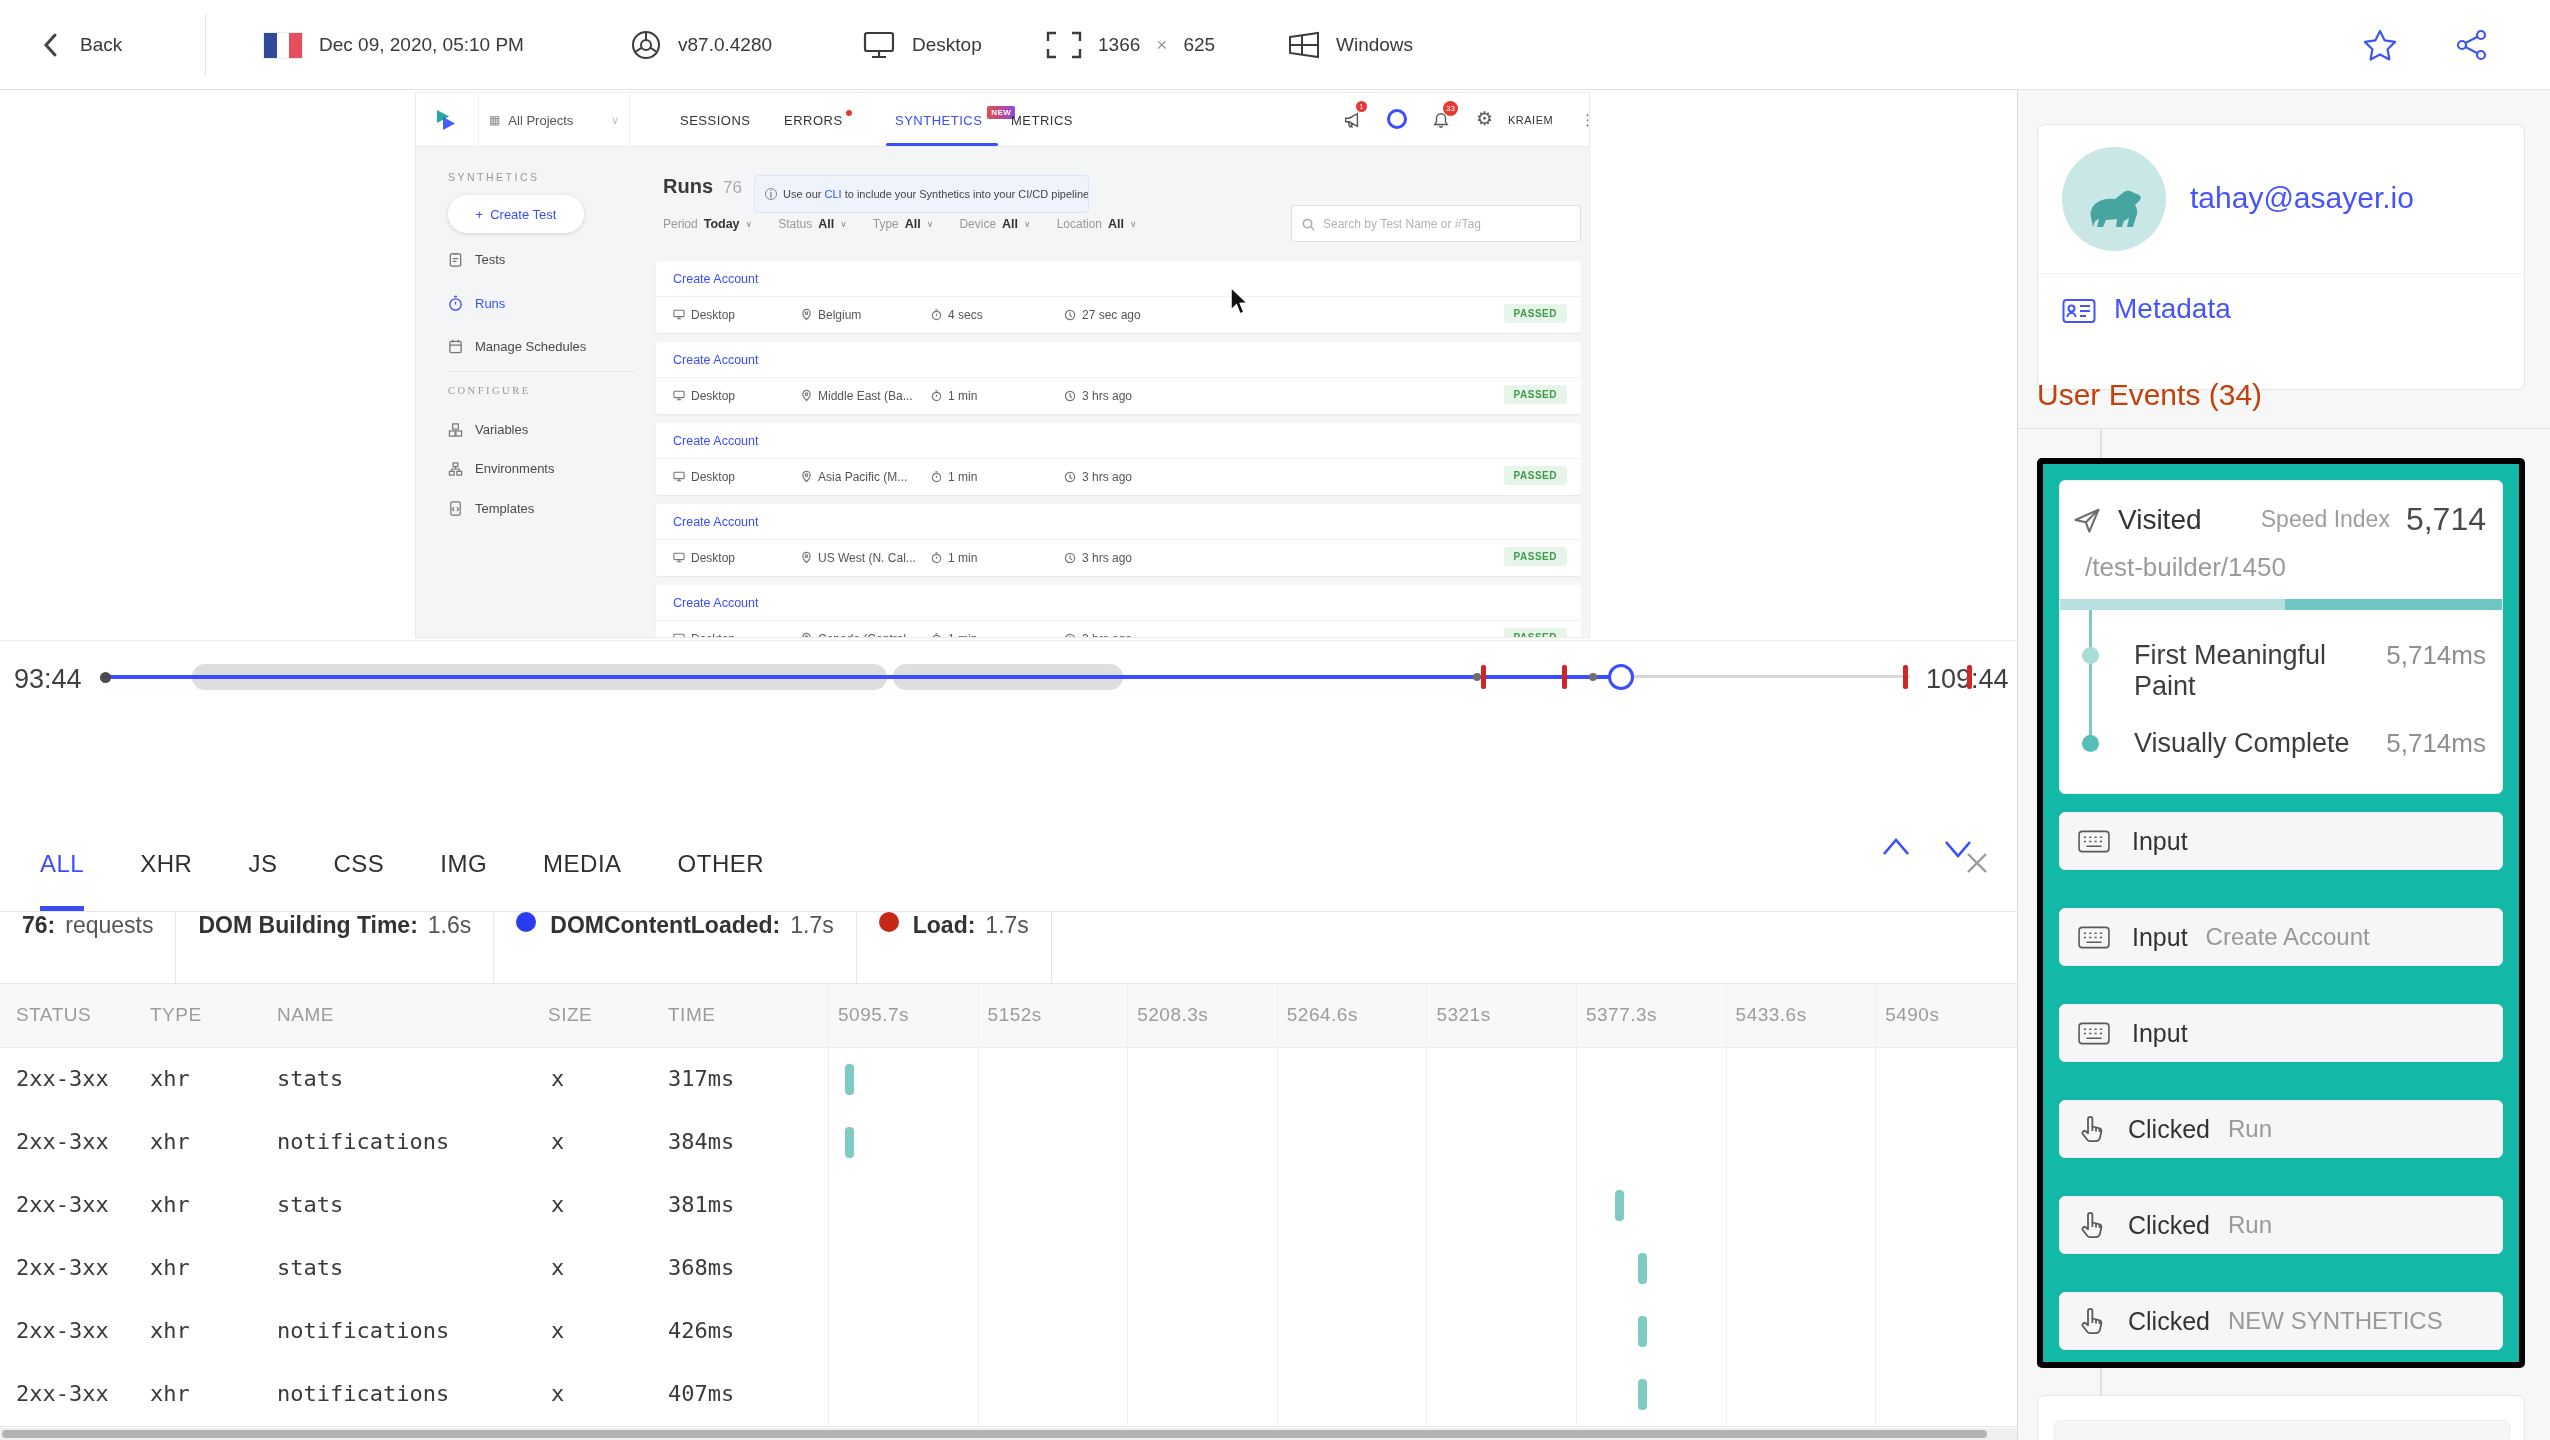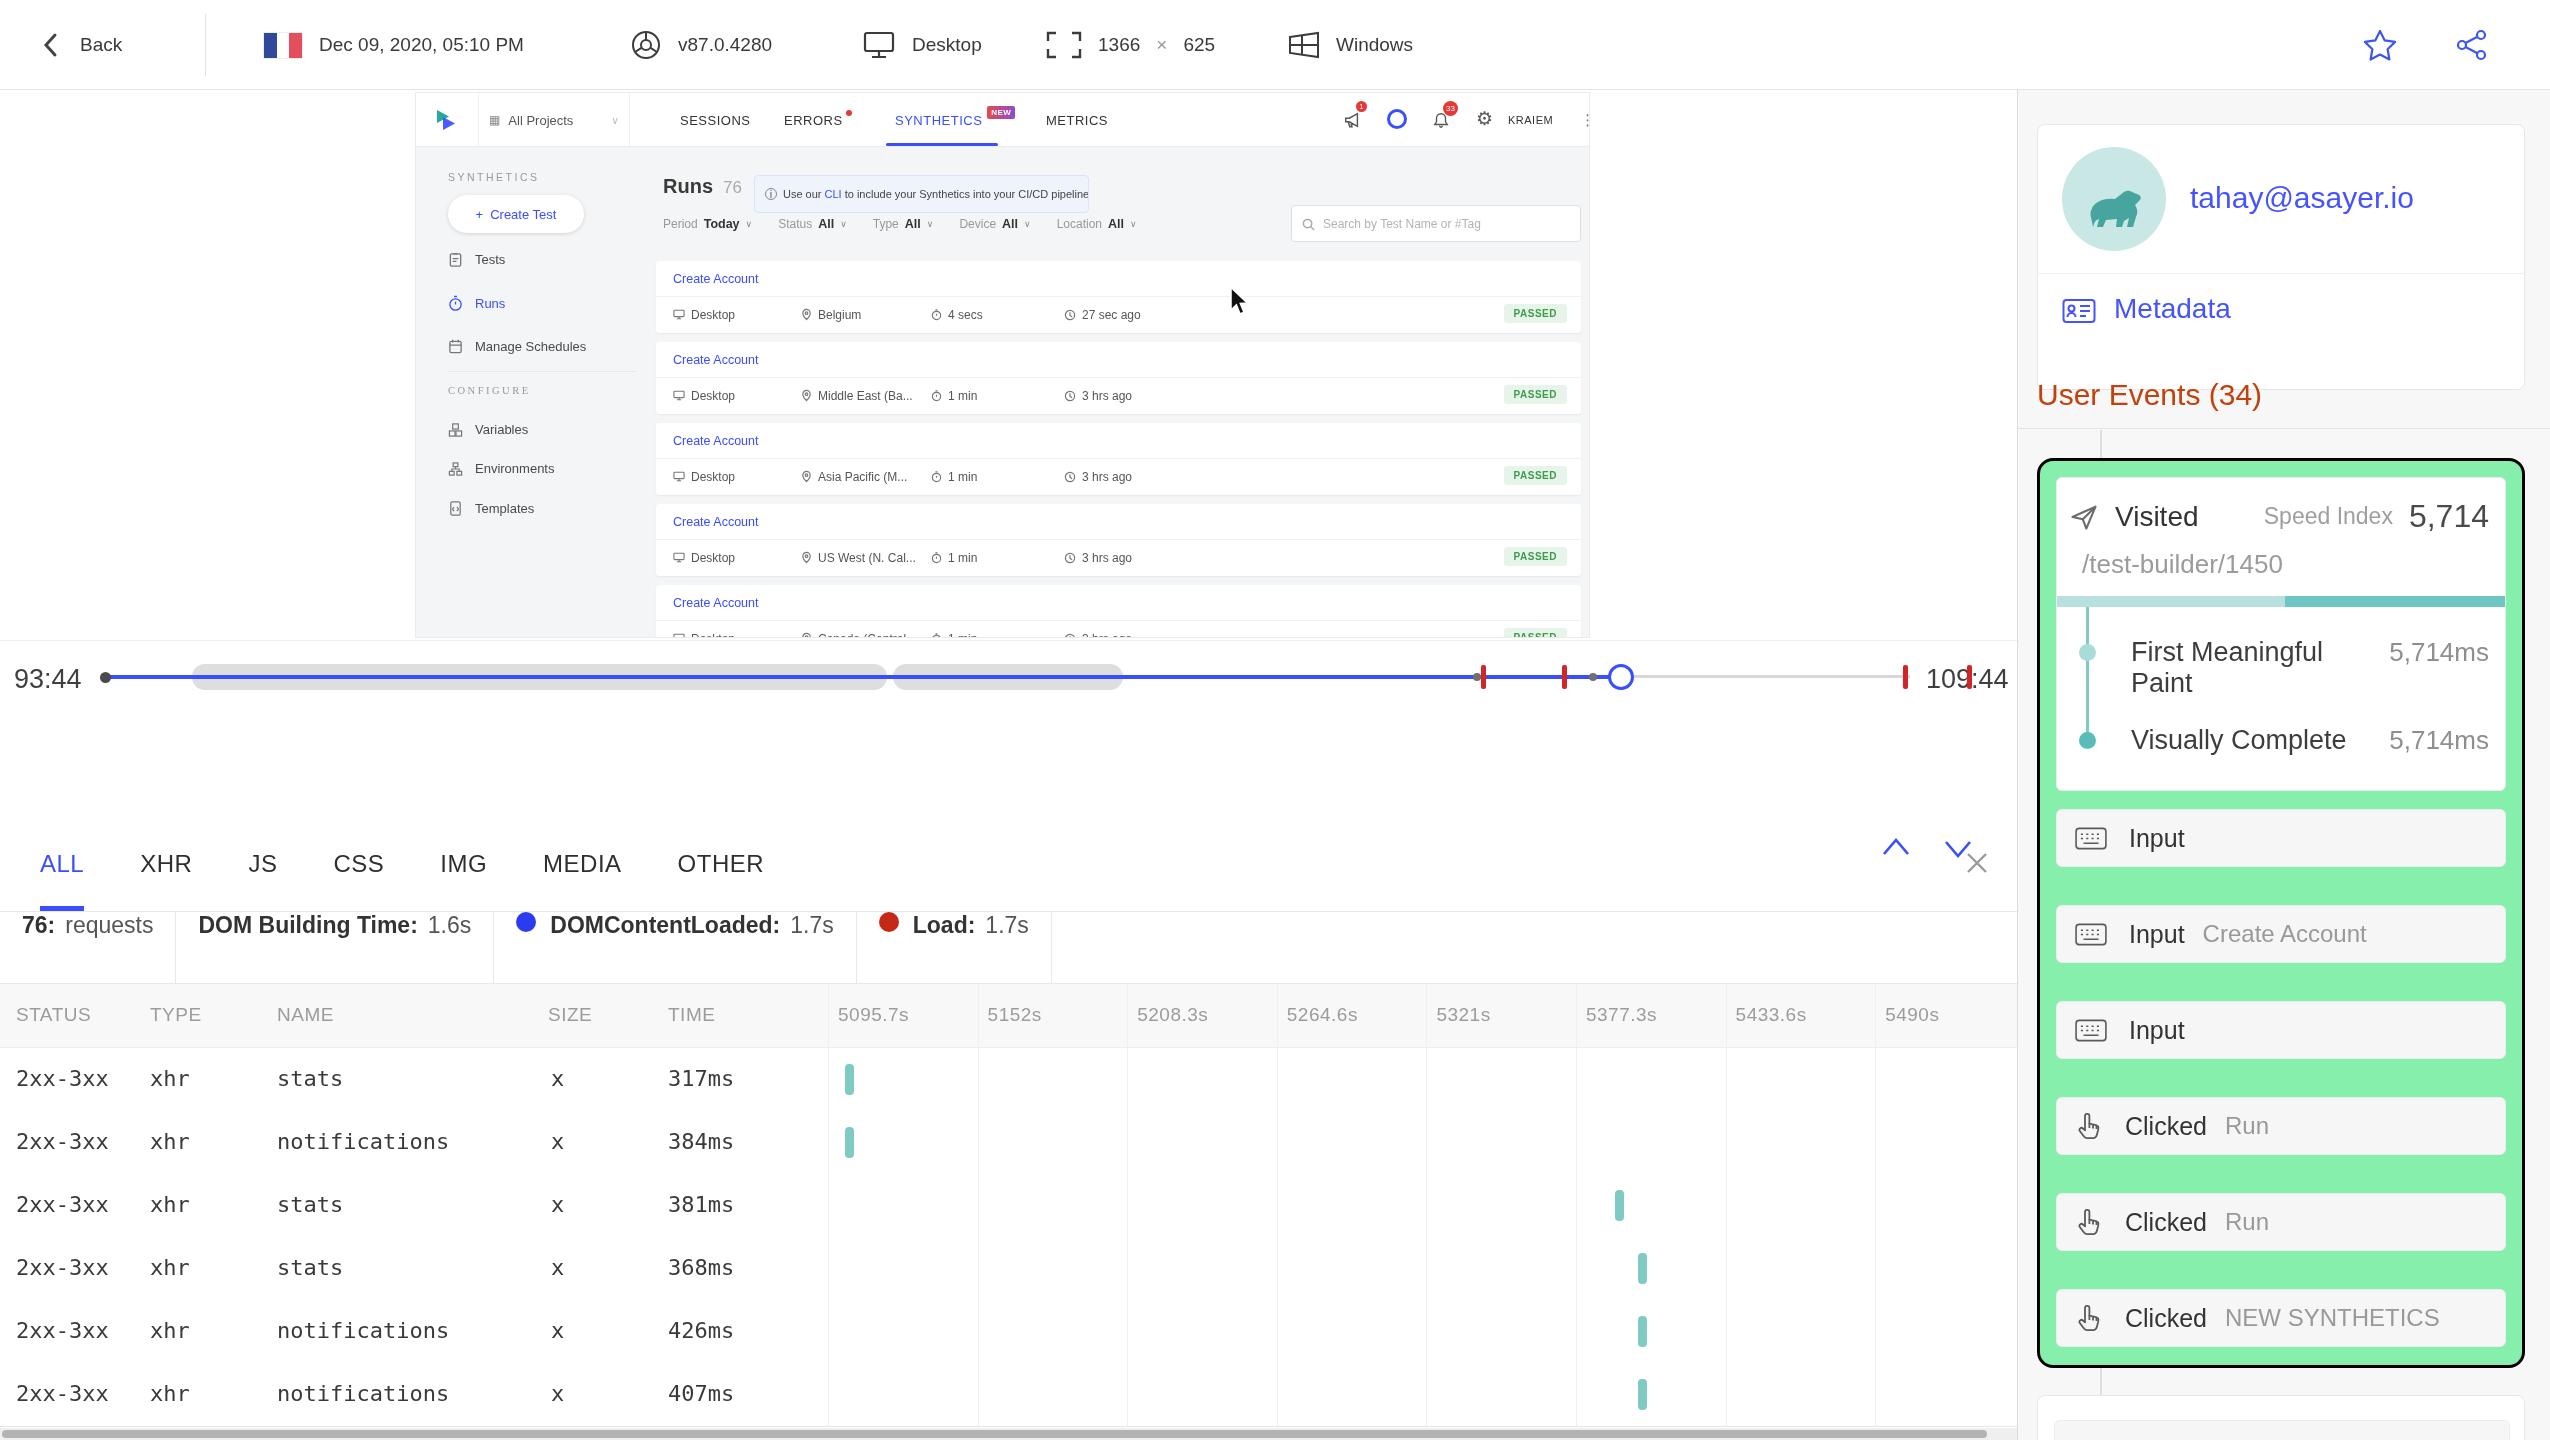--- a/index.html
+++ b/index.html
@@ -163,22 +163,22 @@
             border:1px solid #e7e7e7; border-radius:8px; }
   .avatar { position:absolute; left:24px; top:22px; width:104px; height:104px; border-radius:50%;
             background:#c9e7e5; display:flex; align-items:center; justify-content:center; }
   .u-email { position:absolute; left:152px; top:56px; font-size:30px; color:#4553ff; }
   .u-div { position:absolute; left:0; right:0; top:148px; height:1px; background:#efefef; }
   .u-meta { position:absolute; left:24px; top:168px; display:flex; align-items:center; gap:18px;
             font-size:28px; color:#4553ff; cursor:pointer; }
   .ue-title { position:absolute; left:19px; top:288px; font-size:30px; color:#c2410c; }
   .rsb-div { position:absolute; left:0; width:533px; top:338px; height:1px; background:#e3e3e3; }
   .conn { position:absolute; left:82px; width:2px; background:#dfdfdf; }
-  .big-card { position:absolute; left:19px; top:368px; width:488px; height:910px; background:#86efac;
-              border:3px solid #000000; border-radius:16px; overflow:hidden; }
+  .big-card { position:absolute; left:19px; top:368px; width:488px; height:910px; background:#14b8a6;
+              border:6px solid #000000; border-radius:5px; overflow:hidden; }
   .v-card { margin:16px 16px 18px 16px; height:314px; border:1px solid #ececec; border-radius:6px;
             background:#fff; overflow:hidden; cursor:pointer; }
   .v-head { display:flex; align-items:center; padding:20px 16px 0 12px; }
   .v-label { font-size:28px; color:#333; margin-left:16px; flex:1; }
   .v-si-label { font-size:23px; color:#9e9e9e; margin-right:16px; }
   .v-si-value { font-size:32px; color:#4a4a4a; }
   .v-url { margin:14px 0 0 25px; font-size:26px; color:#9b9b9b; }
   .v-bar { margin-top:16px; height:11px; display:flex; }
   .v-bar .s1 { width:51%; background:#b7e0de; } .v-bar .s2 { width:49%; background:#6ec6c2; }
   .v-metrics { position:relative; height:170px; }
@@ -298,21 +298,21 @@
           </div>
         <div class="a-nav" style="left:368px; position:absolute;">
           <span style="position:relative;">ERRORS</span>
             <span class="nav-dot"></span>
         </div>
         <div class="a-nav active" style="left:479px; position:absolute;">
           <span style="position:relative;">SYNTHETICS</span>
             <span class="new-badge">NEW</span>
         </div>
         <div class="syn-underline"></div>
-        <div class="a-nav" style="left:630px;">
+        <div class="a-nav" style="left:595px;">
             <span>METRICS</span>
           </div>
 
         <span class="a-ico" style="left:927px;">
           <svg width="18" height="18" viewBox="0 0 20 20" fill="none" stroke="#555" stroke-width="1.6">
               <path d="M3 8 h4 l9-5 v14 l-9-5 H3 Z M6 12.5 l1.5 5 h2.5 l-1.5-5"></path>
             </svg>
         </span>
         <span class="a-badge" style="left:940px; top:8px; width:11px; height:11px; font-size:7px; line-height:11px;">1</span>
         <span class="a-ico" style="left:971px; top:16px; width:20px; height:20px; border:3px solid #394eff; border-radius:50%;"></span>

